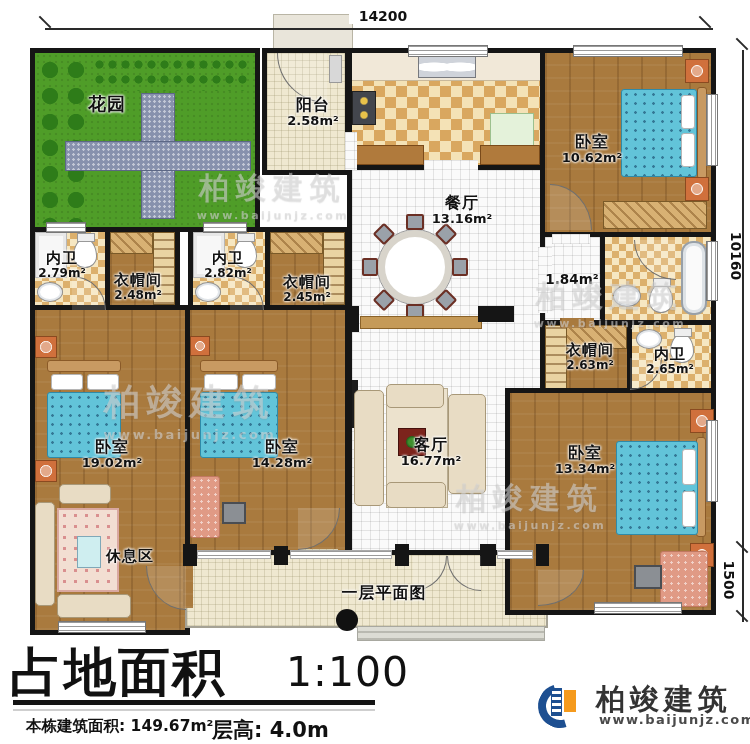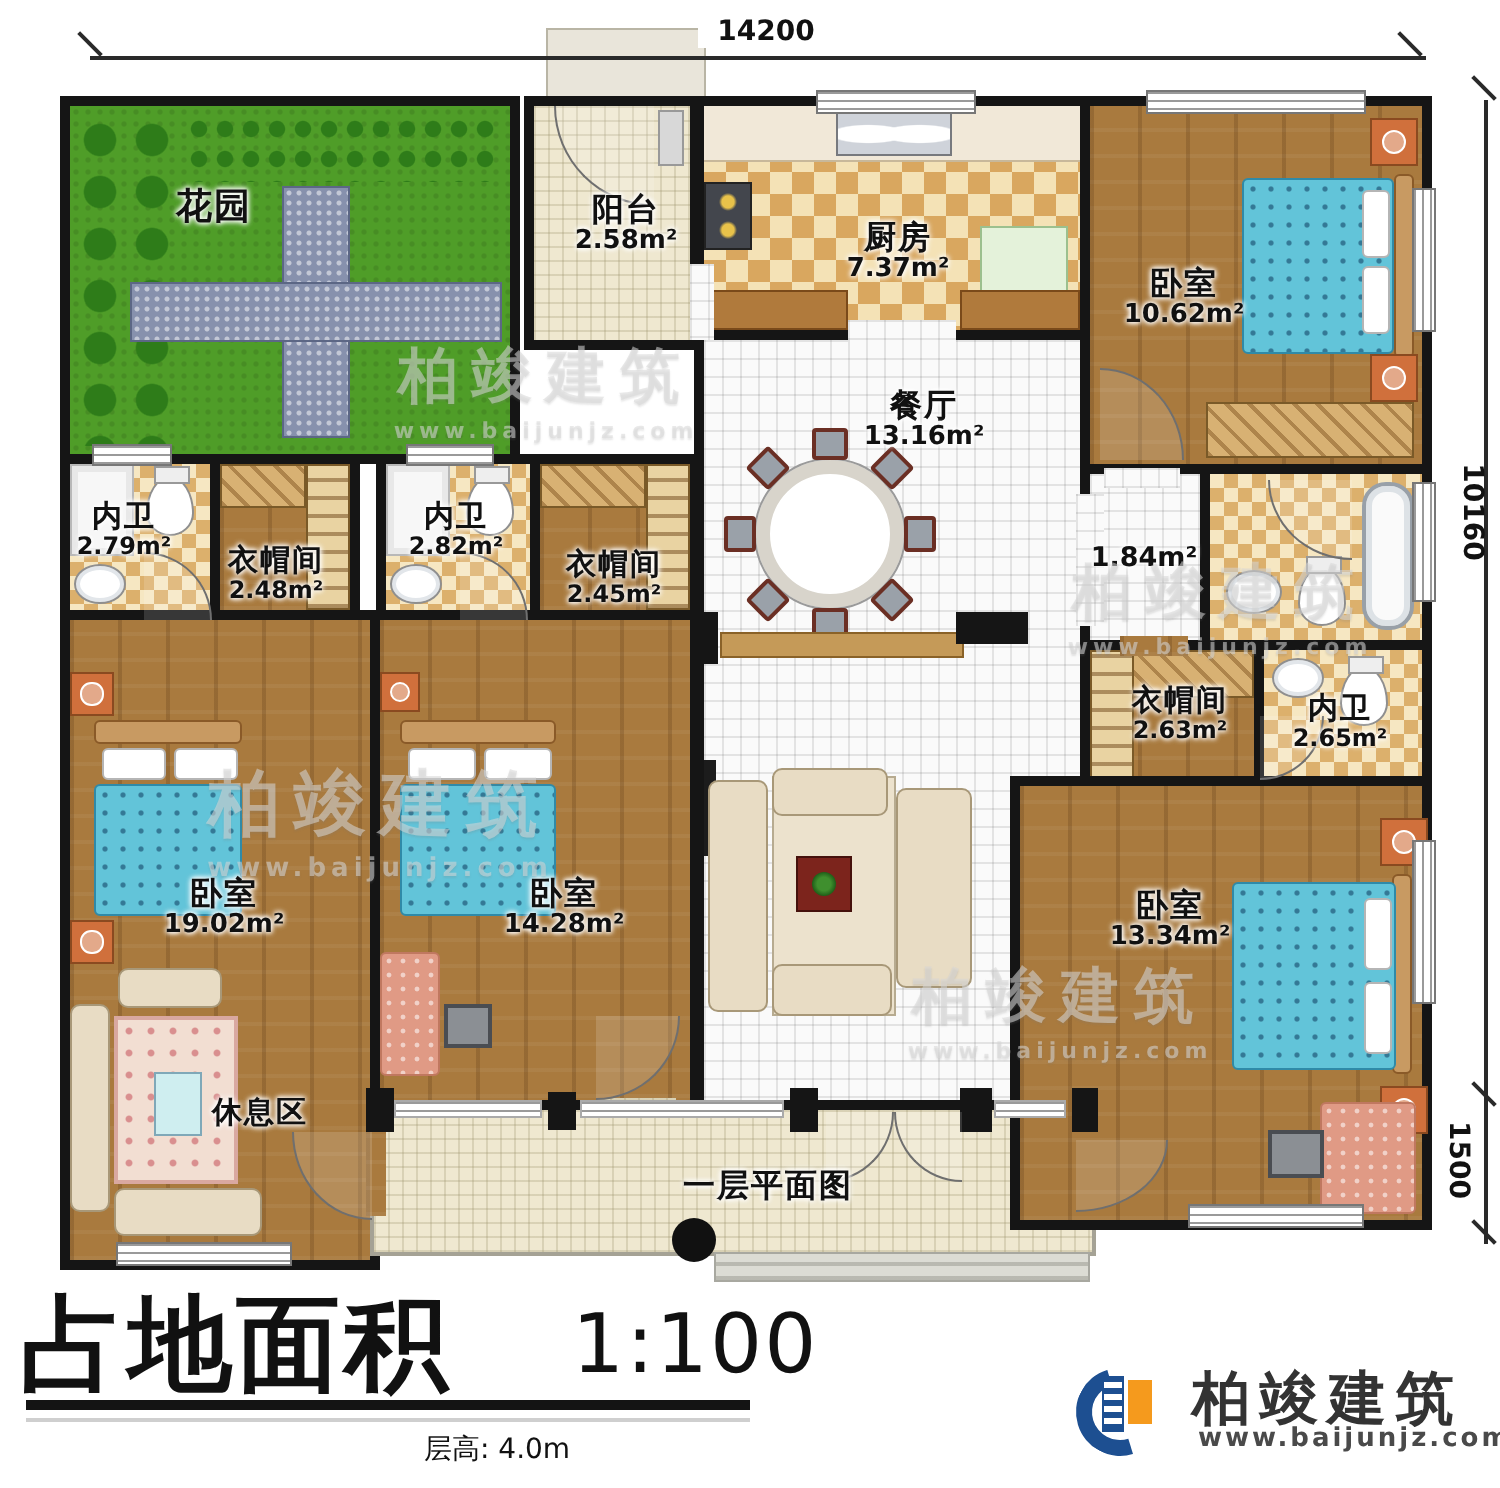--- a/index.html
+++ b/index.html
@@ -256,24 +256,20 @@
   <div class="abs steps" style="left:357px;top:626px;width:188px;height:15px;z-index:8;"></div>
   <div class="abs col" style="left:336px;top:609px;width:22px;height:22px;"></div>
 
   <div class="label" style="left:62px;top:94px;width:90px;">
     <span class="nm" style="font-size:18px;">花园</span>
   </div>
   <div class="label" style="left:277px;top:96px;width:72px;">
     <span class="nm">阳台</span>
     <span class="ar">2.58m²</span>
   </div>
-  <div class="label" style="left:407px;top:110px;width:84px;">
-    <span class="nm">厨房</span>
-    <span class="ar">7.37m²</span>
-  </div>
   <div class="label" style="left:417px;top:194px;width:90px;">
     <span class="nm">餐厅</span>
     <span class="ar">13.16m²</span>
   </div>
   <div class="label" style="left:550px;top:133px;width:84px;">
     <span class="nm">卧室</span>
     <span class="ar">10.62m²</span>
   </div>
   <div class="label" style="left:543px;top:272px;width:58px;">
     <span class="ar" style="font-size:13.5px;">1.84m²</span>
@@ -302,20 +298,24 @@
     <span class="nm" style="font-size:15px;">内卫</span>
     <span class="ar" style="font-size:12px;">2.65m²</span>
   </div>
   <div class="label" style="left:68px;top:438px;width:88px;">
     <span class="nm">卧室</span>
     <span class="ar">19.02m²</span>
   </div>
   <div class="label" style="left:238px;top:438px;width:88px;">
     <span class="nm">卧室</span>
     <span class="ar">14.28m²</span>
+  </div>
+  <div class="label" style="left:386px;top:436px;width:90px;">
+    <span class="nm">客厅</span>
+    <span class="ar">16.77m²</span>
   </div>
   <div class="label" style="left:540px;top:444px;width:90px;">
     <span class="nm">卧室</span>
     <span class="ar">13.34m²</span>
   </div>
   <div class="label" style="left:92px;top:548px;width:76px;">
     <span class="nm" style="font-size:15px;">休息区</span>
   </div>
   <div class="label" style="left:326px;top:584px;width:116px;">
     <span class="nm" style="font-size:16px;">一层平面图</span>
@@ -347,21 +347,25 @@
   <div class="tick" style="left:734px;top:546px;"></div>
   <div class="tick" style="left:734px;top:615px;"></div>
   <div class="dimlab vdim" style="left:708px;top:248px;width:56px;">10160</div>
   <div class="dimlab vdim" style="left:706px;top:572px;width:46px;">1500</div>
 
   <div class="tb" style="left:10px;top:638px;font-size:52px;font-weight:900;letter-spacing:2px;">占地面积</div>
   <div class="tb" style="left:286px;top:648px;font-size:41px;font-weight:500;letter-spacing:1px;">1:100</div>
   <div class="abs" style="left:13px;top:700px;width:362px;height:5px;background:#141414;z-index:80;"></div>
   <div class="abs" style="left:13px;top:709px;width:362px;height:2px;background:#cfcfcf;z-index:80;"></div>
 
-  <div class="tb" style="left:212px;top:716px;font-size:14px;font-weight:400;">
+  <div class="tb" style="left:26px;top:716px;font-size:15.5px;font-weight:700;">
+    <span>本栋建筑面积:</span>
+    <span>149.67m²</span>
+  </div>
+  <div class="tb" style="left:212px;top:716px;font-size:21px;font-weight:700;">
     <span>层高:</span>
     <span>4.0m</span>
   </div>
 
   <div class="abs" style="left:534px;top:678px;width:56px;height:56px;z-index:80;">
     <div class="abs" style="left:4px;top:6px;width:44px;height:44px;border:8px solid #1d4f91;border-radius:50%;border-top-color:transparent;border-right-color:transparent;transform:rotate(28deg);"></div>
     <div class="abs" style="left:17px;top:10px;width:11px;height:28px;background:repeating-linear-gradient(0deg,#1d4f91 0 3px,#fff 3px 6px);border:1px solid #1d4f91;"></div>
     <div class="abs" style="left:30px;top:12px;width:12px;height:22px;background:#f59a1d;"></div>
   </div>
   <div class="tb" style="left:596px;top:680px;font-size:29px;font-weight:900;letter-spacing:5px;color:#333;">柏竣建筑</div>

